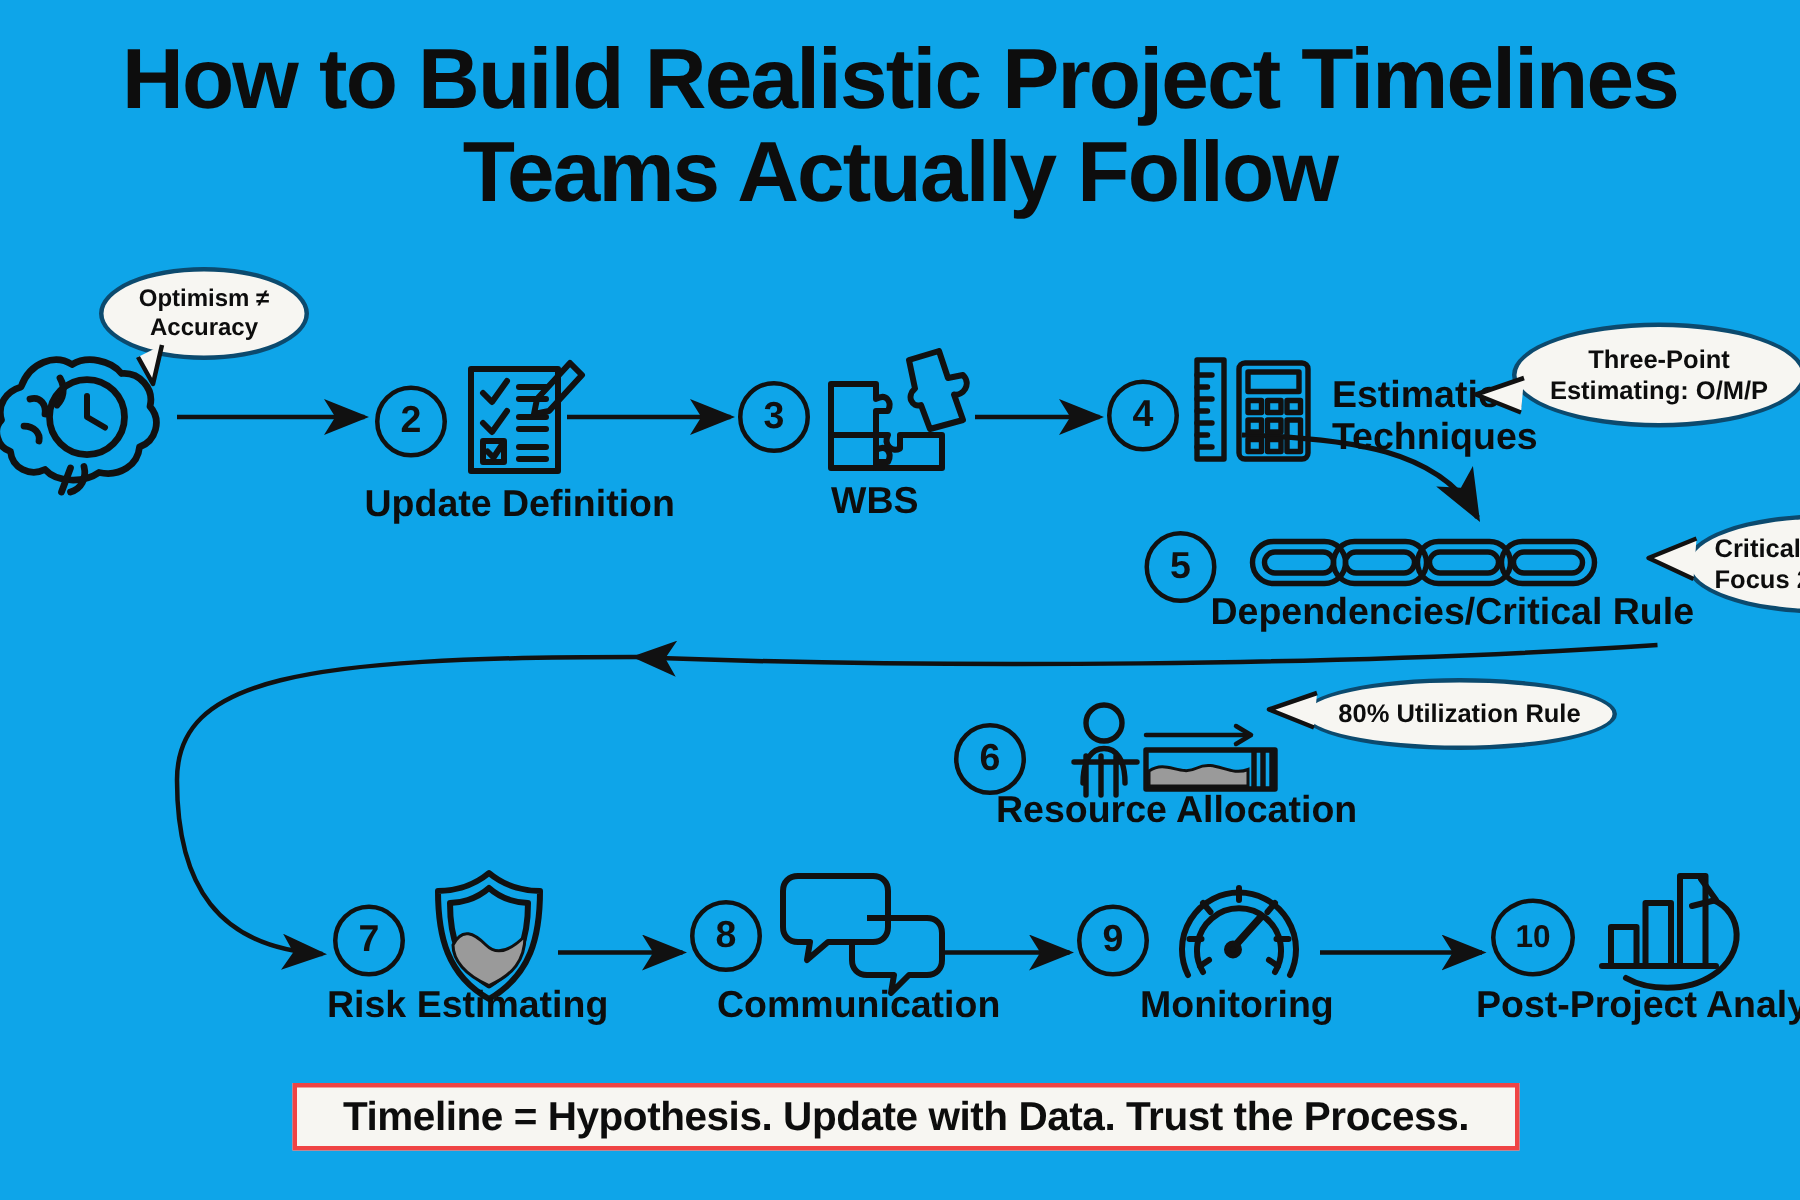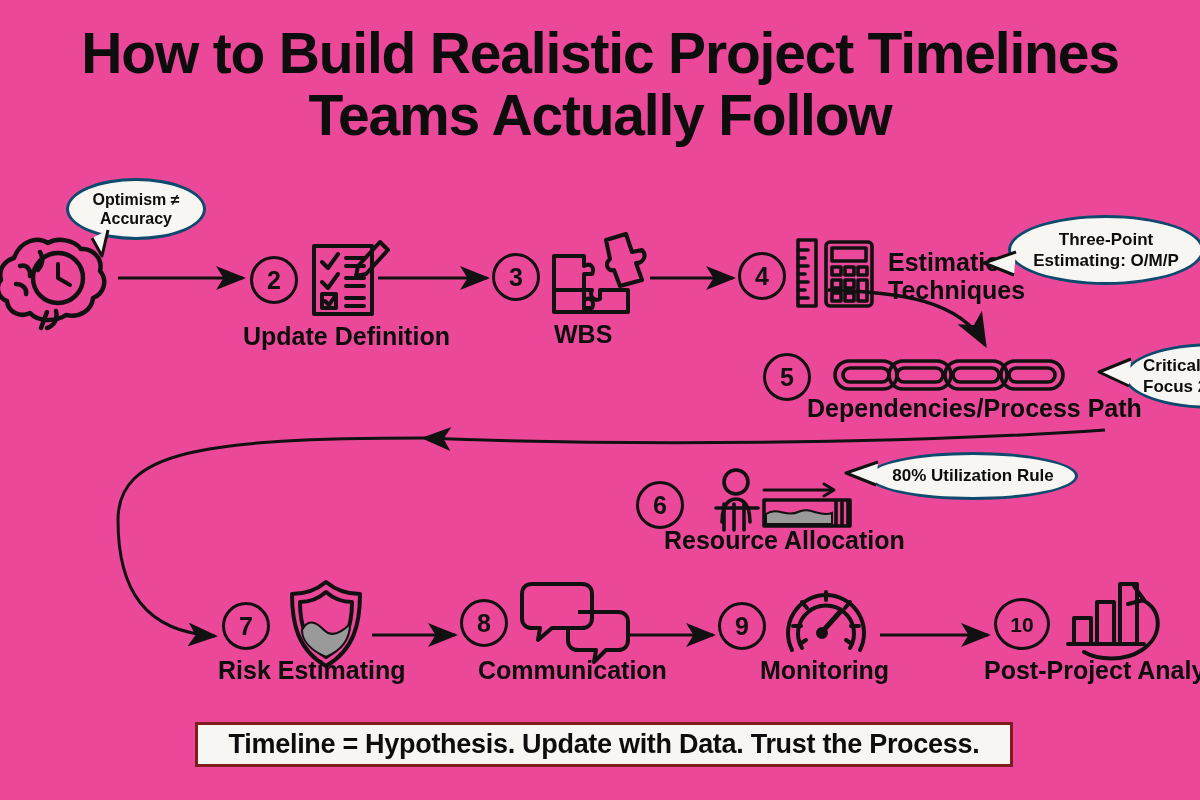--- a/index.html
+++ b/index.html
@@ -4,21 +4,21 @@
 <style>
   html, body {
     margin: 0;
     padding: 0;
     background: #f7f6f2;
   }
   #page {
     position: relative;
     width: 1200px;
     height: 800px;
-    background: #ec4899;
+    background: #0ea5e9;
     overflow: hidden;
     font-family: "Liberation Sans", sans-serif;
     color: #111111;
     text-decoration: underline;
   }
   
   #title-block {
     position: absolute;
     top: 22px;
     left: 0;
@@ -100,21 +100,21 @@
     position: absolute;
     overflow: visible;
   }
   
   #banner {
     position: absolute;
     left: 195px;
     top: 722px;
     width: 818px;
     height: 45px;
-    border: 3px solid #7f1d1d;
+    border: 3px solid #ef4444;
     background: #f7f6f2;
     display: flex;
     align-items: center;
     justify-content: center;
     box-sizing: border-box;
   }
   #banner .banner-text {
     font-weight: bold;
     font-size: 27px;
     letter-spacing: -0.3px;
@@ -281,21 +281,21 @@
             <rect x="58" y="9" width="62" height="28" rx="14"></rect>
             <rect x="66" y="16" width="46" height="14" rx="7"></rect>
             <rect x="114" y="9" width="62" height="28" rx="14"></rect>
             <rect x="122" y="16" width="46" height="14" rx="7"></rect>
             <rect x="170" y="9" width="62" height="28" rx="14"></rect>
             <rect x="178" y="16" width="46" height="14" rx="7"></rect>
           </g>
         </svg>
       </span>
     </div>
-    <div class="step-label" style="left:44px; top:42px;">Dependencies/Process Path</div>
+    <div class="step-label" style="left:44px; top:42px;">Dependencies/Critical Rule</div>
   </div>
 
   <div class="bubble" style="left:1124px; top:343px; width:180px; height:66px; font-size:17px; line-height:21px; justify-content:flex-start;">
     <span class="bubble-text" style="text-align:left; padding-left:16px;">Critical P
 Focus 2</span>
   </div>
   <svg class="tail" style="left:1093px; top:356px;" width="42" height="34" viewBox="0 0 42 34">
     <path d="M38,3 L6,16 L36,30" fill="#f7f6f2" stroke="#111" stroke-width="3" stroke-linejoin="round"></path>
   </svg>
 

